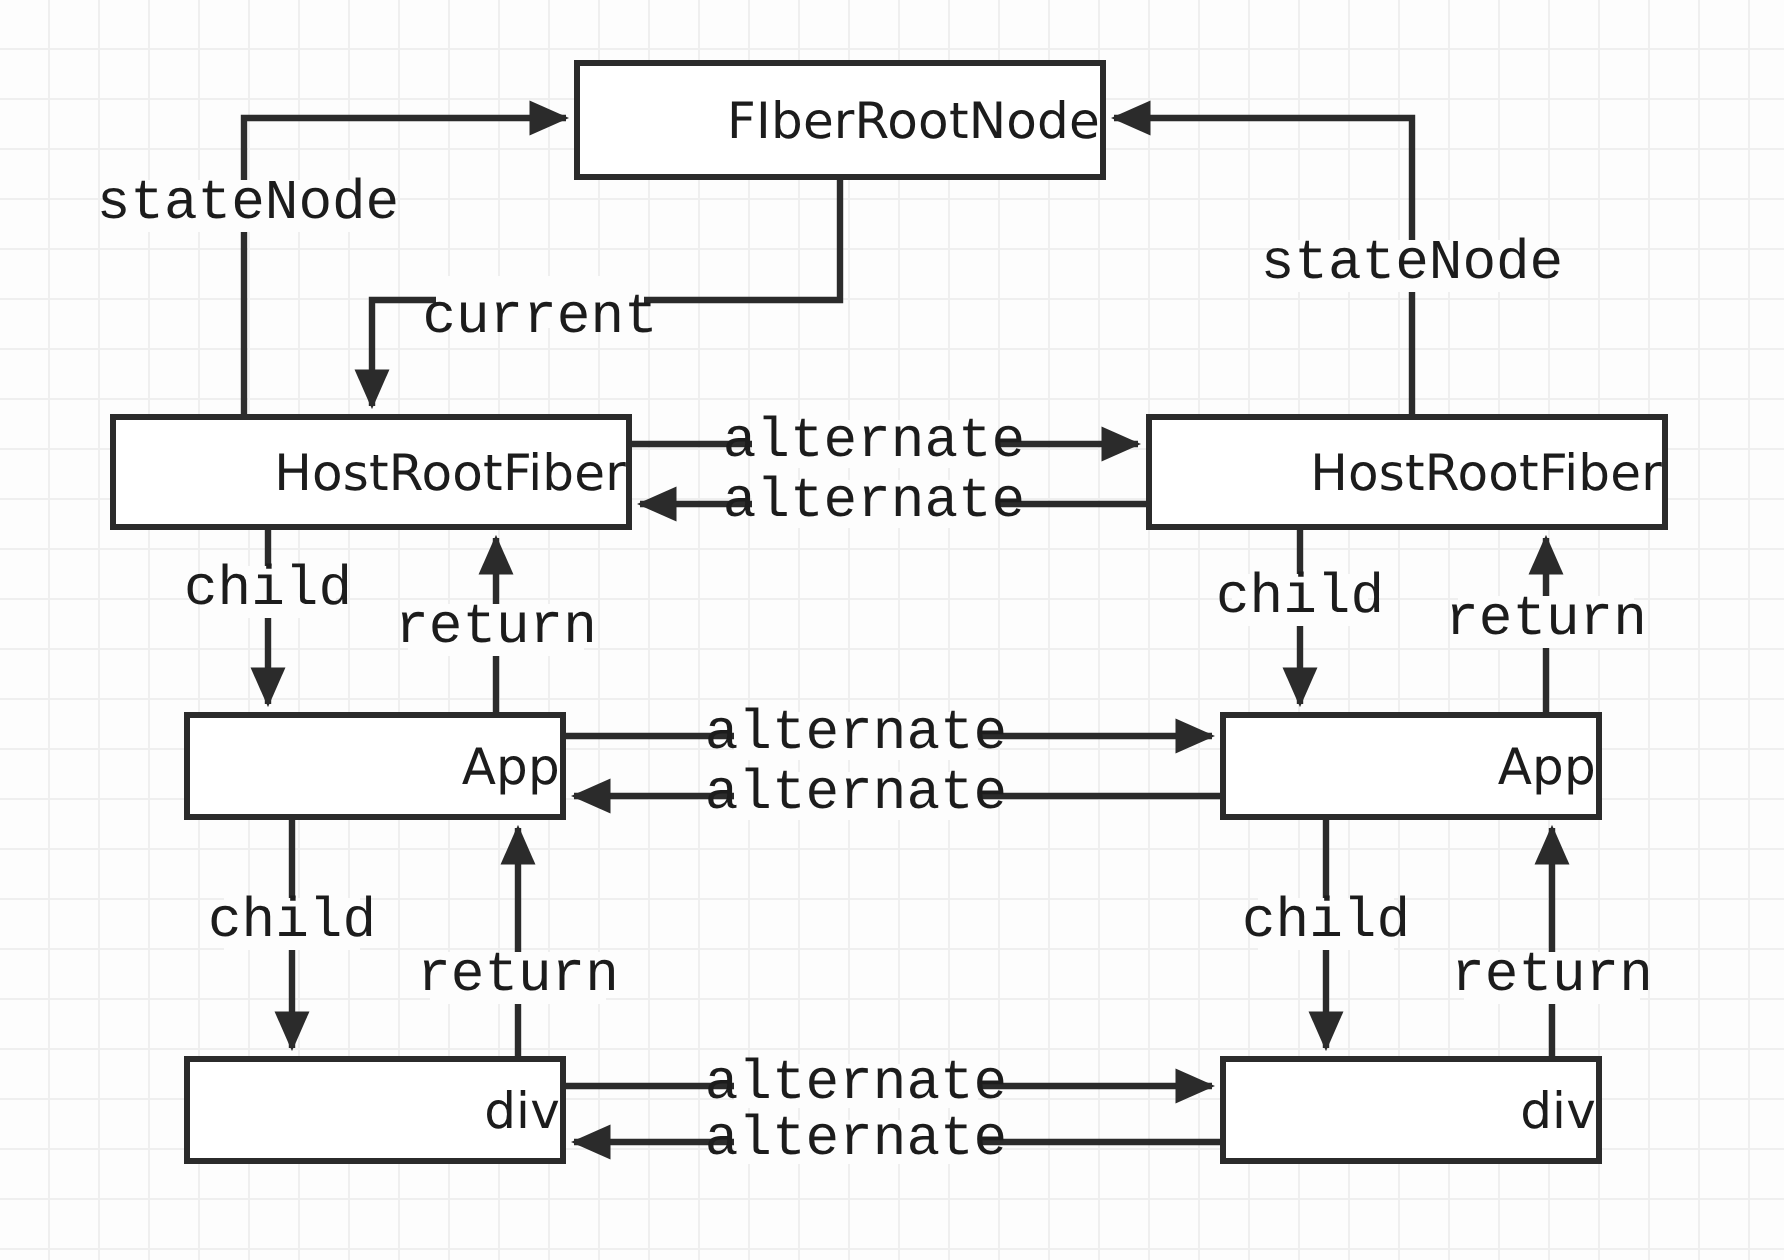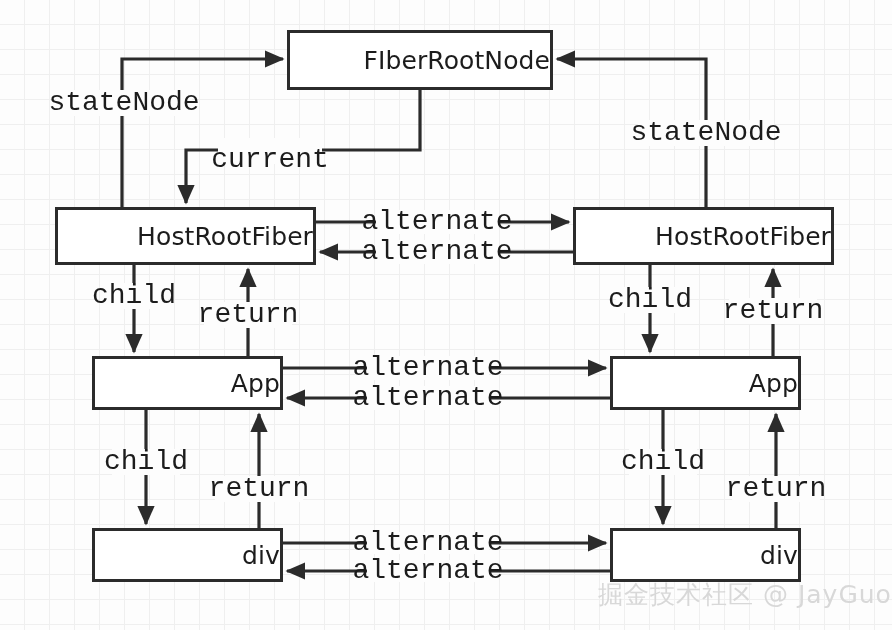--- a/index.html
+++ b/index.html
@@ -181,15 +181,14 @@
 
   <div class="edge-label centered" style="left:146px; top:462px;">child</div>
   <div class="edge-label centered" style="left:259px; top:489px;">return</div>
 
   <div class="edge-label centered" style="left:663px; top:462px;">child</div>
   <div class="edge-label centered" style="left:776px; top:489px;">return</div>
 
   <div class="edge-label centered" style="left:428px; top:543px;">alternate</div>
   <div class="edge-label centered" style="left:428px; top:571px;">alternate</div>
 
-  <div id="watermark" style="left:598px; top:578px;">掘金技术社区 @ JayGuo</div>
 
 </div>
 
 </body></html>

